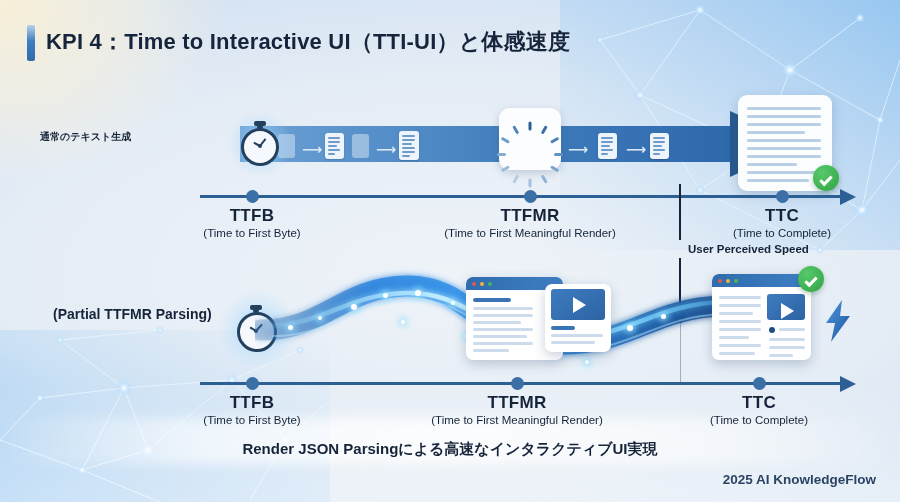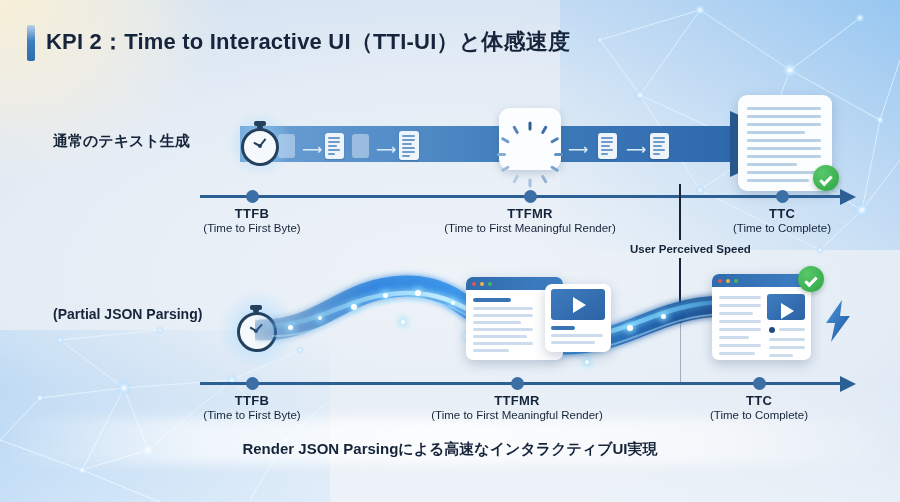--- a/index.html
+++ b/index.html
@@ -29,21 +29,21 @@
   }
 
   
   .accent-bar{position:absolute;left:27px;top:25px;width:8px;height:36px;border-radius:2px;
     background:linear-gradient(to bottom,#b9d2ea,#3d7fc0 45%,#2f6bab);}
   .title{position:absolute;left:46px;top:27px;font-size:22px;font-weight:bold;color:#17253c;
     letter-spacing:.2px;white-space:nowrap;}
 
   
   .row-label{position:absolute;color:#16243a;font-weight:bold;line-height:1.28;}
-  #lbl-normal{left:53px;top:131px;font-size:15px;}
+  #lbl-normal{left:40px;top:131px;font-size:10px;}
   #lbl-stream{left:53px;top:306px;font-size:15px;text-align:left;}
   #lbl-stream .sub{font-size:14px;}
 
   
   .band{position:absolute;left:240px;top:120px;width:560px;height:48px;}
   .band-body{position:absolute;left:0;top:6px;width:505px;height:36px;
     background:linear-gradient(to right,#6fa3d4 0%,#5d95cd 18%,#3f7cbb 58%,#2d67ab 100%);}
   .band-head{position:absolute;left:490px;top:-9px;width:0;height:0;
     border-top:33px solid transparent;border-bottom:33px solid transparent;
     border-left:72px solid #27598f;}
@@ -76,21 +76,21 @@
     box-shadow:0 2px 5px rgba(20,80,40,.3);}
   .check:after{content:"";position:absolute;left:7px;top:11px;width:9px;height:4px;
     border-left:3px solid #fff;border-bottom:3px solid #fff;transform:rotate(-45deg);}
 
   
   .tl-line{position:absolute;height:3px;background:#2c5f93;}
   .tl-tip{position:absolute;width:0;height:0;border-top:8px solid transparent;
     border-bottom:8px solid transparent;border-left:16px solid #2c5f93;}
   .tl-dot{position:absolute;width:13px;height:13px;border-radius:50%;background:#3b6fa5;}
   .tick{position:absolute;text-align:center;color:#15243a;}
-  .tick .k{font-size:13px;font-weight:bold;letter-spacing:.3px;}
+  .tick .k{font-size:17px;font-weight:bold;letter-spacing:.3px;}
   .tick .v{font-size:11.5px;font-weight:normal;margin-top:1px;white-space:nowrap;}
 
   .ups-line{position:absolute;width:2px;background:#16243a;}
   .ups-dot{position:absolute;width:13px;height:13px;border-radius:50%;background:#16243a;}
   .ups-line-faint{position:absolute;width:1px;background:rgba(22,36,58,.32);}
   .ups-text{position:absolute;font-size:11.5px;font-weight:bold;color:#15243a;white-space:nowrap;}
 
   
   .stream-wrap{position:absolute;left:255px;top:268px;width:470px;height:105px;}
   .spark{position:absolute;border-radius:50%;background:#ffffff;
@@ -183,21 +183,21 @@
         <circle cx="60" cy="340" r="4"></circle>
       <circle cx="160" cy="330" r="4"></circle>
     </g>
   </svg>
 
   <div class="bg-warm"></div>
   <div class="bg-sheen"></div>
   <div class="bg-hblur"></div>
 
   <div class="accent-bar"></div>
-  <div class="title">KPI 2：Time to Interactive UI（TTI-UI）と体感速度</div>
+  <div class="title">KPI 4：Time to Interactive UI（TTI-UI）と体感速度</div>
 
   <div class="row-label" id="lbl-normal">通常のテキスト生成</div>
 
   <div class="band">
     <div class="band-body"></div>
     <div class="band-head"></div>
 
     <div class="band-inner">
 
       <div class="chip" style="left:38px;top:14px;width:17px;height:24px;"></div>
@@ -294,27 +294,27 @@
   <div class="tick" style="left:380px;top:206px;width:300px;">
     <div class="k">TTFMR</div>
     <div class="v">(Time to First Meaningful Render)</div>
   </div>
   <div class="tick" style="left:682px;top:206px;width:200px;">
     <div class="k">TTC</div>
     <div class="v">(Time to Complete)</div>
   </div>
 
   <div class="ups-line" style="left:679px;top:184px;height:56px;"></div>
-  <div class="ups-text" style="left:587px;top:243px;padding-left:43px;">User Perceived Speed</div>
+  <div class="ups-text" style="left:645px;top:243px;padding-left:43px;">User Perceived Speed</div>
   <div class="ups-line" style="left:679px;top:258px;height:58px;"></div>
   <div class="ups-dot" style="left:673px;top:310px;"></div>
   <div class="ups-line-faint" style="left:679.5px;top:322px;height:60px;"></div>
 
   <div class="row-label" id="lbl-stream">
-    <div class="sub">(Partial JSON Parsing)</div>
+    <div class="sub">(Partial TTFMR Parsing)</div>
   </div>
 
   <div class="stopwatch" style="left:232px;top:303px;width:52px;height:52px;">
     <div class="sw-glow" style="left:-14px;top:-14px;width:80px;height:80px;"></div>
     <div class="sw-top" style="left:18px;top:2px;width:12px;height:5px;"></div>
     <div class="sw-top" style="left:21px;top:6px;width:6px;height:4px;"></div>
     <div class="sw-ring" style="left:5px;top:9px;width:34px;height:34px;"></div>
     <div class="sw-hand" style="left:23px;top:19px;width:2px;height:9px;transform:rotate(42deg);"></div>
     <div class="sw-hand" style="left:23px;top:21px;width:2px;height:7px;transform:rotate(-58deg);"></div>
     <div class="sw-pin" style="left:22px;top:26px;width:4px;height:4px;"></div>
@@ -439,14 +439,15 @@
   <div class="tick" style="left:367px;top:393px;width:300px;">
     <div class="k">TTFMR</div>
     <div class="v">(Time to First Meaningful Render)</div>
   </div>
   <div class="tick" style="left:659px;top:393px;width:200px;">
     <div class="k">TTC</div>
     <div class="v">(Time to Complete)</div>
   </div>
 
   <div class="caption">Render JSON Parsingによる高速なインタラクティブUI実現</div>
+  <div class="footer">2025 AI KnowledgeFlow</div>
 
 </div>
 
 </body></html>

